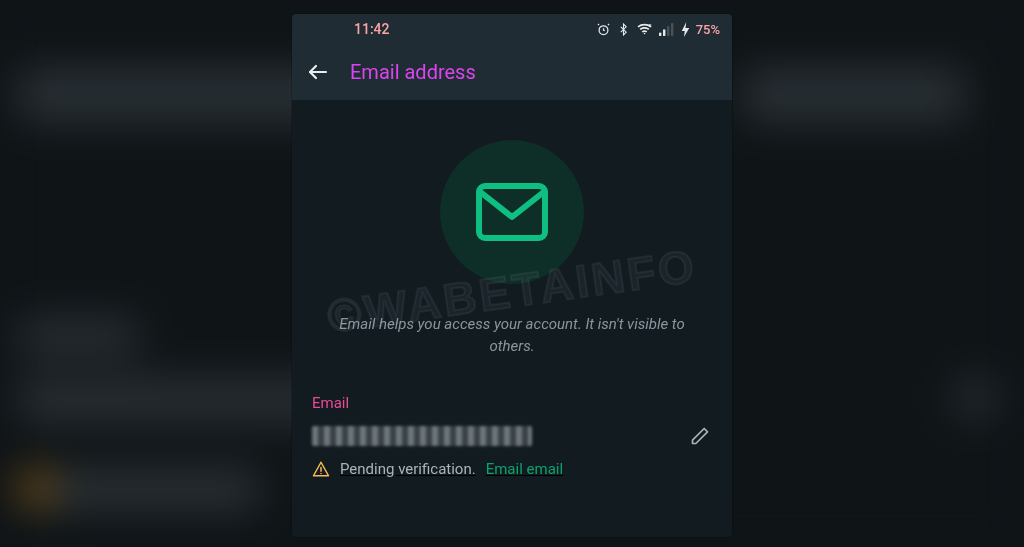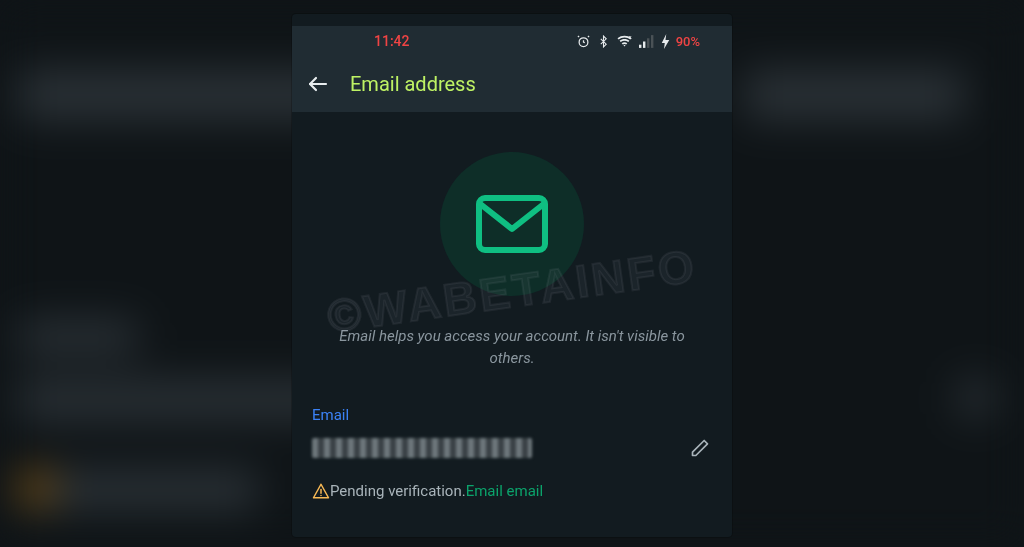--- a/index.html
+++ b/index.html
@@ -29,65 +29,65 @@
       background:#121b20;
       border-radius:4px;
       overflow:hidden;
       box-shadow:0 0 0 1px rgba(0,0,0,.2);
     }
 
     .statusbar {
       height:30px;
       background:#202c33;
       display:flex; align-items:center; justify-content:space-between;
-      padding:0 32px;
-      color:#ef4444; font-size:14px; font-weight:500;margin-top:12px;
+      padding:0 12px;
+      color:#fca5a5; font-size:14px; font-weight:500;
     }
     .statusbar .left { margin-left:50px; }
     .statusbar .right { display:flex; align-items:center; gap:6px; font-size:13px; }
     .statusbar .right svg { display:block; }
     .statusbar .batt { font-weight:500; }
 
     .appbar {
       height:56px;
       background:#202c33;
       display:flex; align-items:center;
       padding:0 12px;
       gap:18px;
     }
     .appbar .back { color:#e8edef; display:flex; align-items:center; justify-content:center; width:28px; height:28px; }
-    .appbar .title { color:#bef264; font-size:20px; font-weight:400; }
+    .appbar .title { color:#d946ef; font-size:20px; font-weight:400; }
 
     .content { padding:0 20px; }
     .hero { display:flex; justify-content:center; margin-top:40px; margin-bottom:30px; }
     .hero-circle {
       width:144px; height:144px; border-radius:50%;
       background:#0e2e28;
       display:flex; align-items:center; justify-content:center;
     }
     .hero-circle svg { display:block; }
     .desc { color:#8a969e; font-size:15px; text-align:center; line-height:1.45; padding:0 24px;font-style:italic; }
 
     .field { margin-top:36px; }
-    .field-label { color:#3b82f6; font-size:15px; margin-bottom:12px; }
+    .field-label { color:#ec4899; font-size:15px; margin-bottom:12px; }
     .field-row { display:flex; align-items:center; gap:14px; }
     .field-value {
       flex:1; height:22px;
       display:flex; align-items:center;
     }
     .blurred {
       width:220px; height:20px; border-radius:2px;
       background:
         repeating-linear-gradient(90deg,
           #6d767b 0 6px, #3a4146 6px 12px);
       filter:blur(1.5px);
     }
     .edit { color:#a9b4ba; width:24px; height:24px; display:flex; align-items:center; justify-content:center; }
 
-    .status-row { display:flex; align-items:center; gap:0; margin-top:22px; font-size:15px; }
+    .status-row { display:flex; align-items:center; gap:10px; margin-top:12px; font-size:15px;text-decoration:underline; }
     .status-row .warn { width:18px; height:18px; display:flex; align-items:center; justify-content:center; }
     .status-row .text { color:#a9b4ba; }
     .status-row .link { color:#0ba36b; }
 
     .watermark {
       position:absolute; left:50%; top:53%;
       transform:translate(-50%,-50%) rotate(-8deg);
       color:rgba(190,195,198,0.06);
       font-size:46px; font-weight:900; letter-spacing:3px;
       font-family:Arial,Helvetica,sans-serif;
@@ -137,21 +137,21 @@
             <rect x="5" y="8" width="3" height="8" fill="#e6eaec"></rect>
             <rect x="10" y="4" width="3" height="12" fill="#4a5256"></rect>
             <rect x="15" y="0" width="3" height="16" fill="#4a5256"></rect>
           </svg>
       </span>
       <span>
         <svg width="9" height="15" viewBox="0 0 12 20" fill="#e6eaec">
             <path d="M7 0 1 12h4l-1 8 7-12H6z"></path>
           </svg>
       </span>
-      <span class="batt">90%</span>
+      <span class="batt">75%</span>
     </span>
   </div>
 
   <div class="appbar">
     <span class="back">
       <svg width="24" height="24" viewBox="0 0 24 24" fill="none" stroke="#e8edef" stroke-width="2.2" stroke-linecap="round" stroke-linejoin="round">
           <path d="M20 12H4"></path>
           <path d="M10 18l-6-6 6-6"></path>
         </svg>
     </span>

